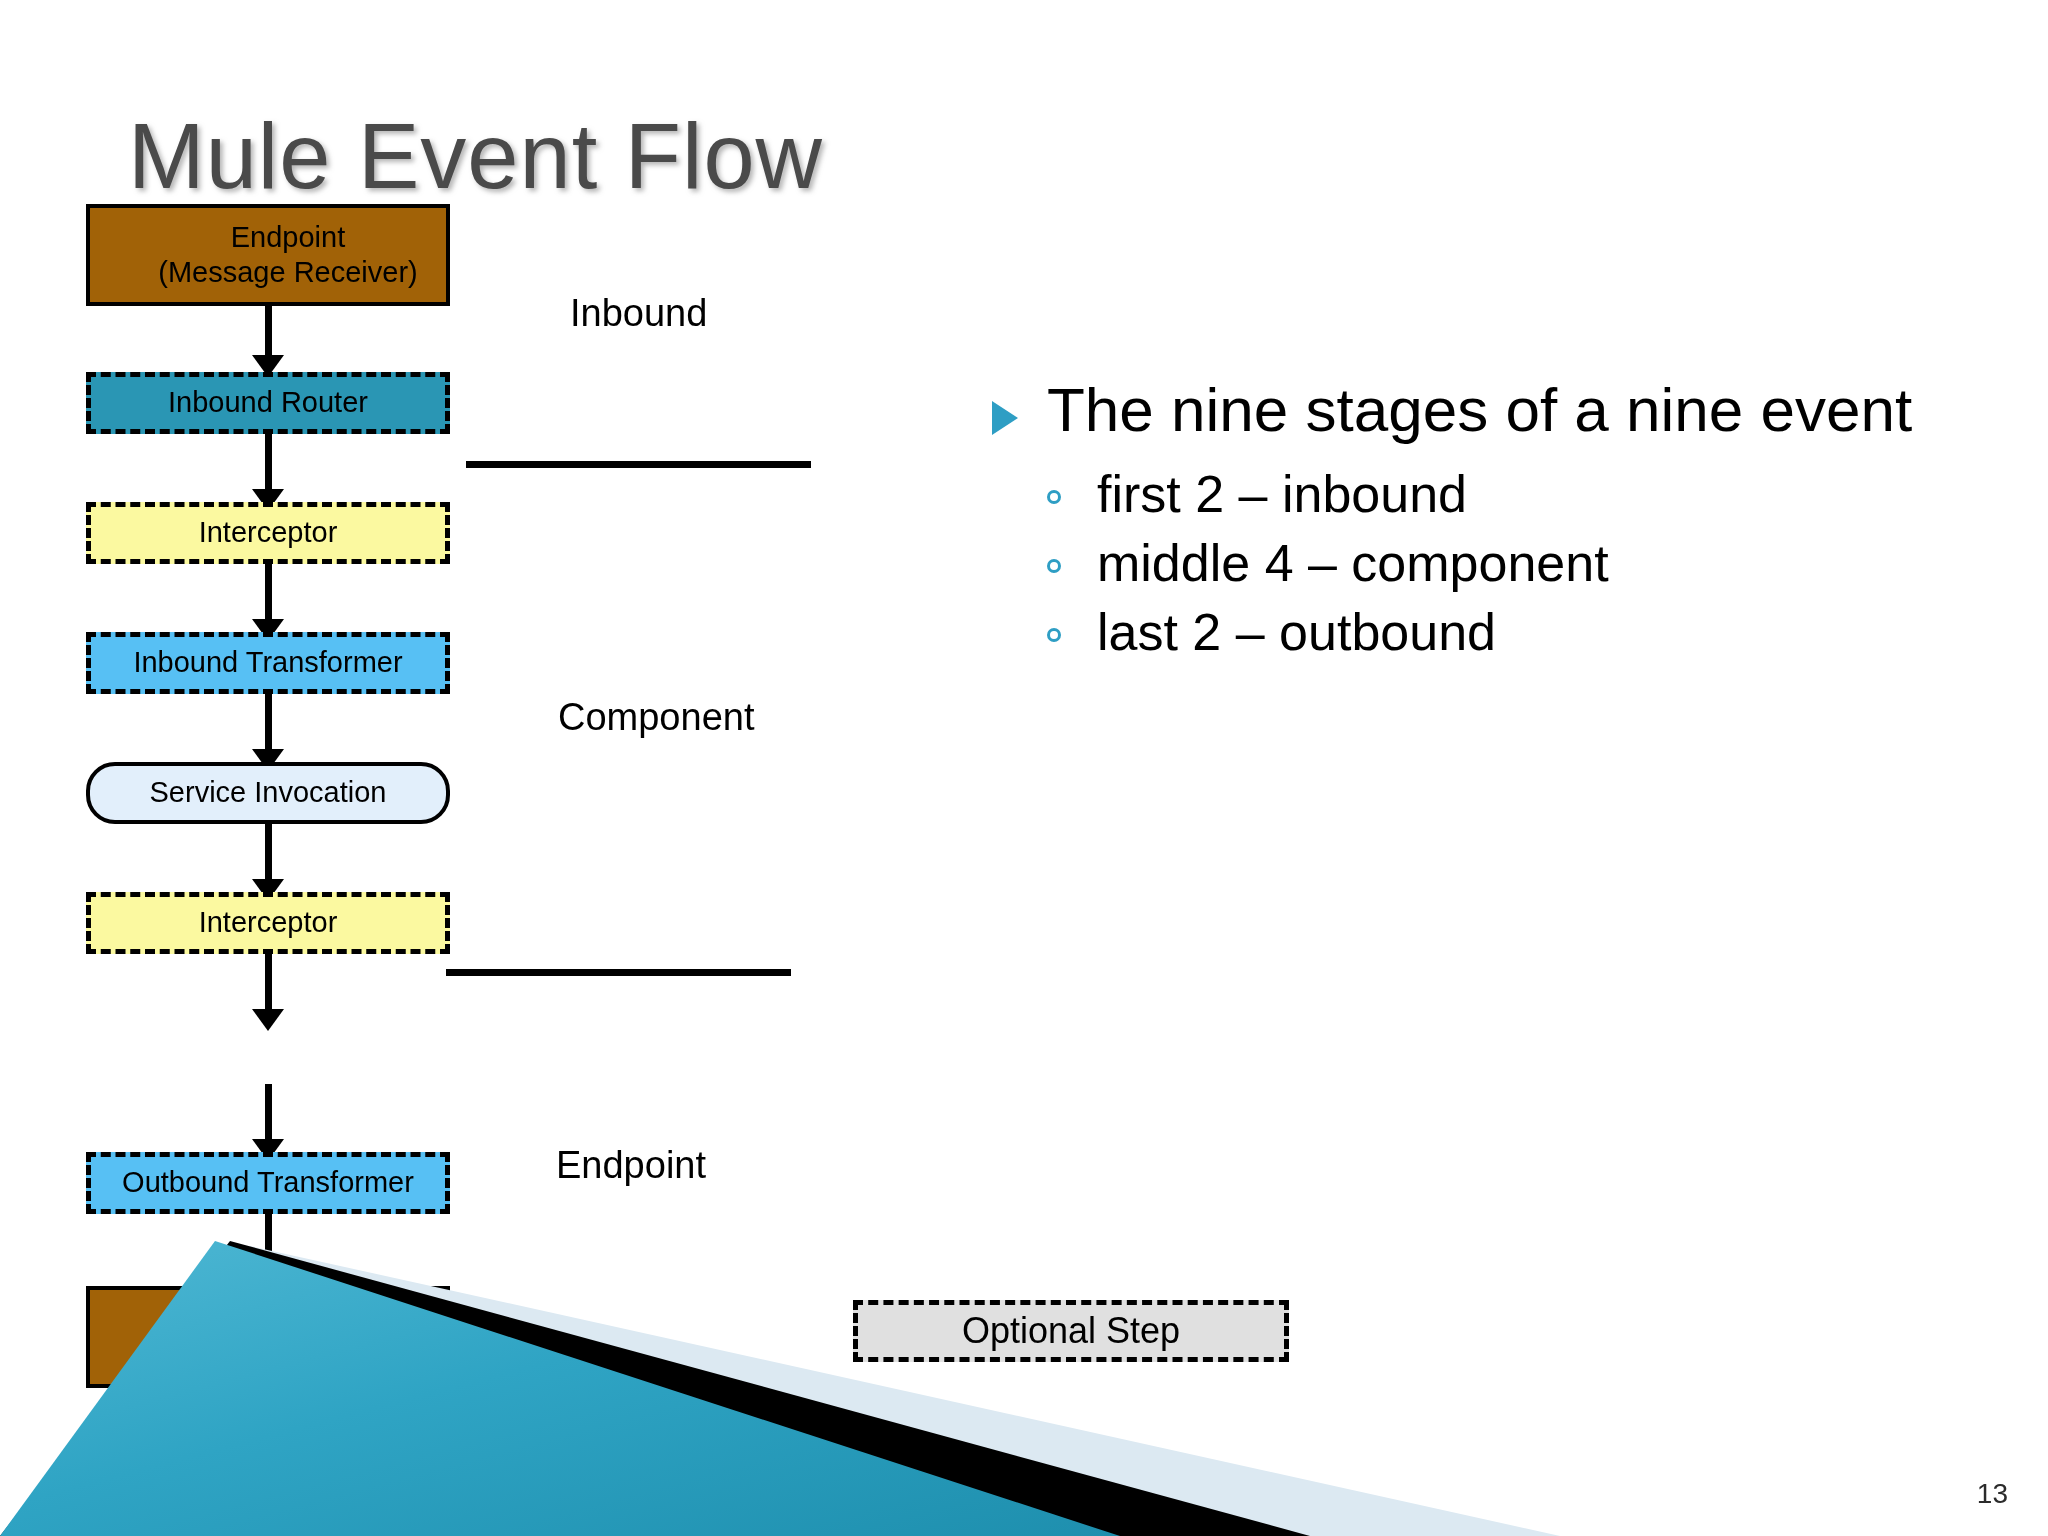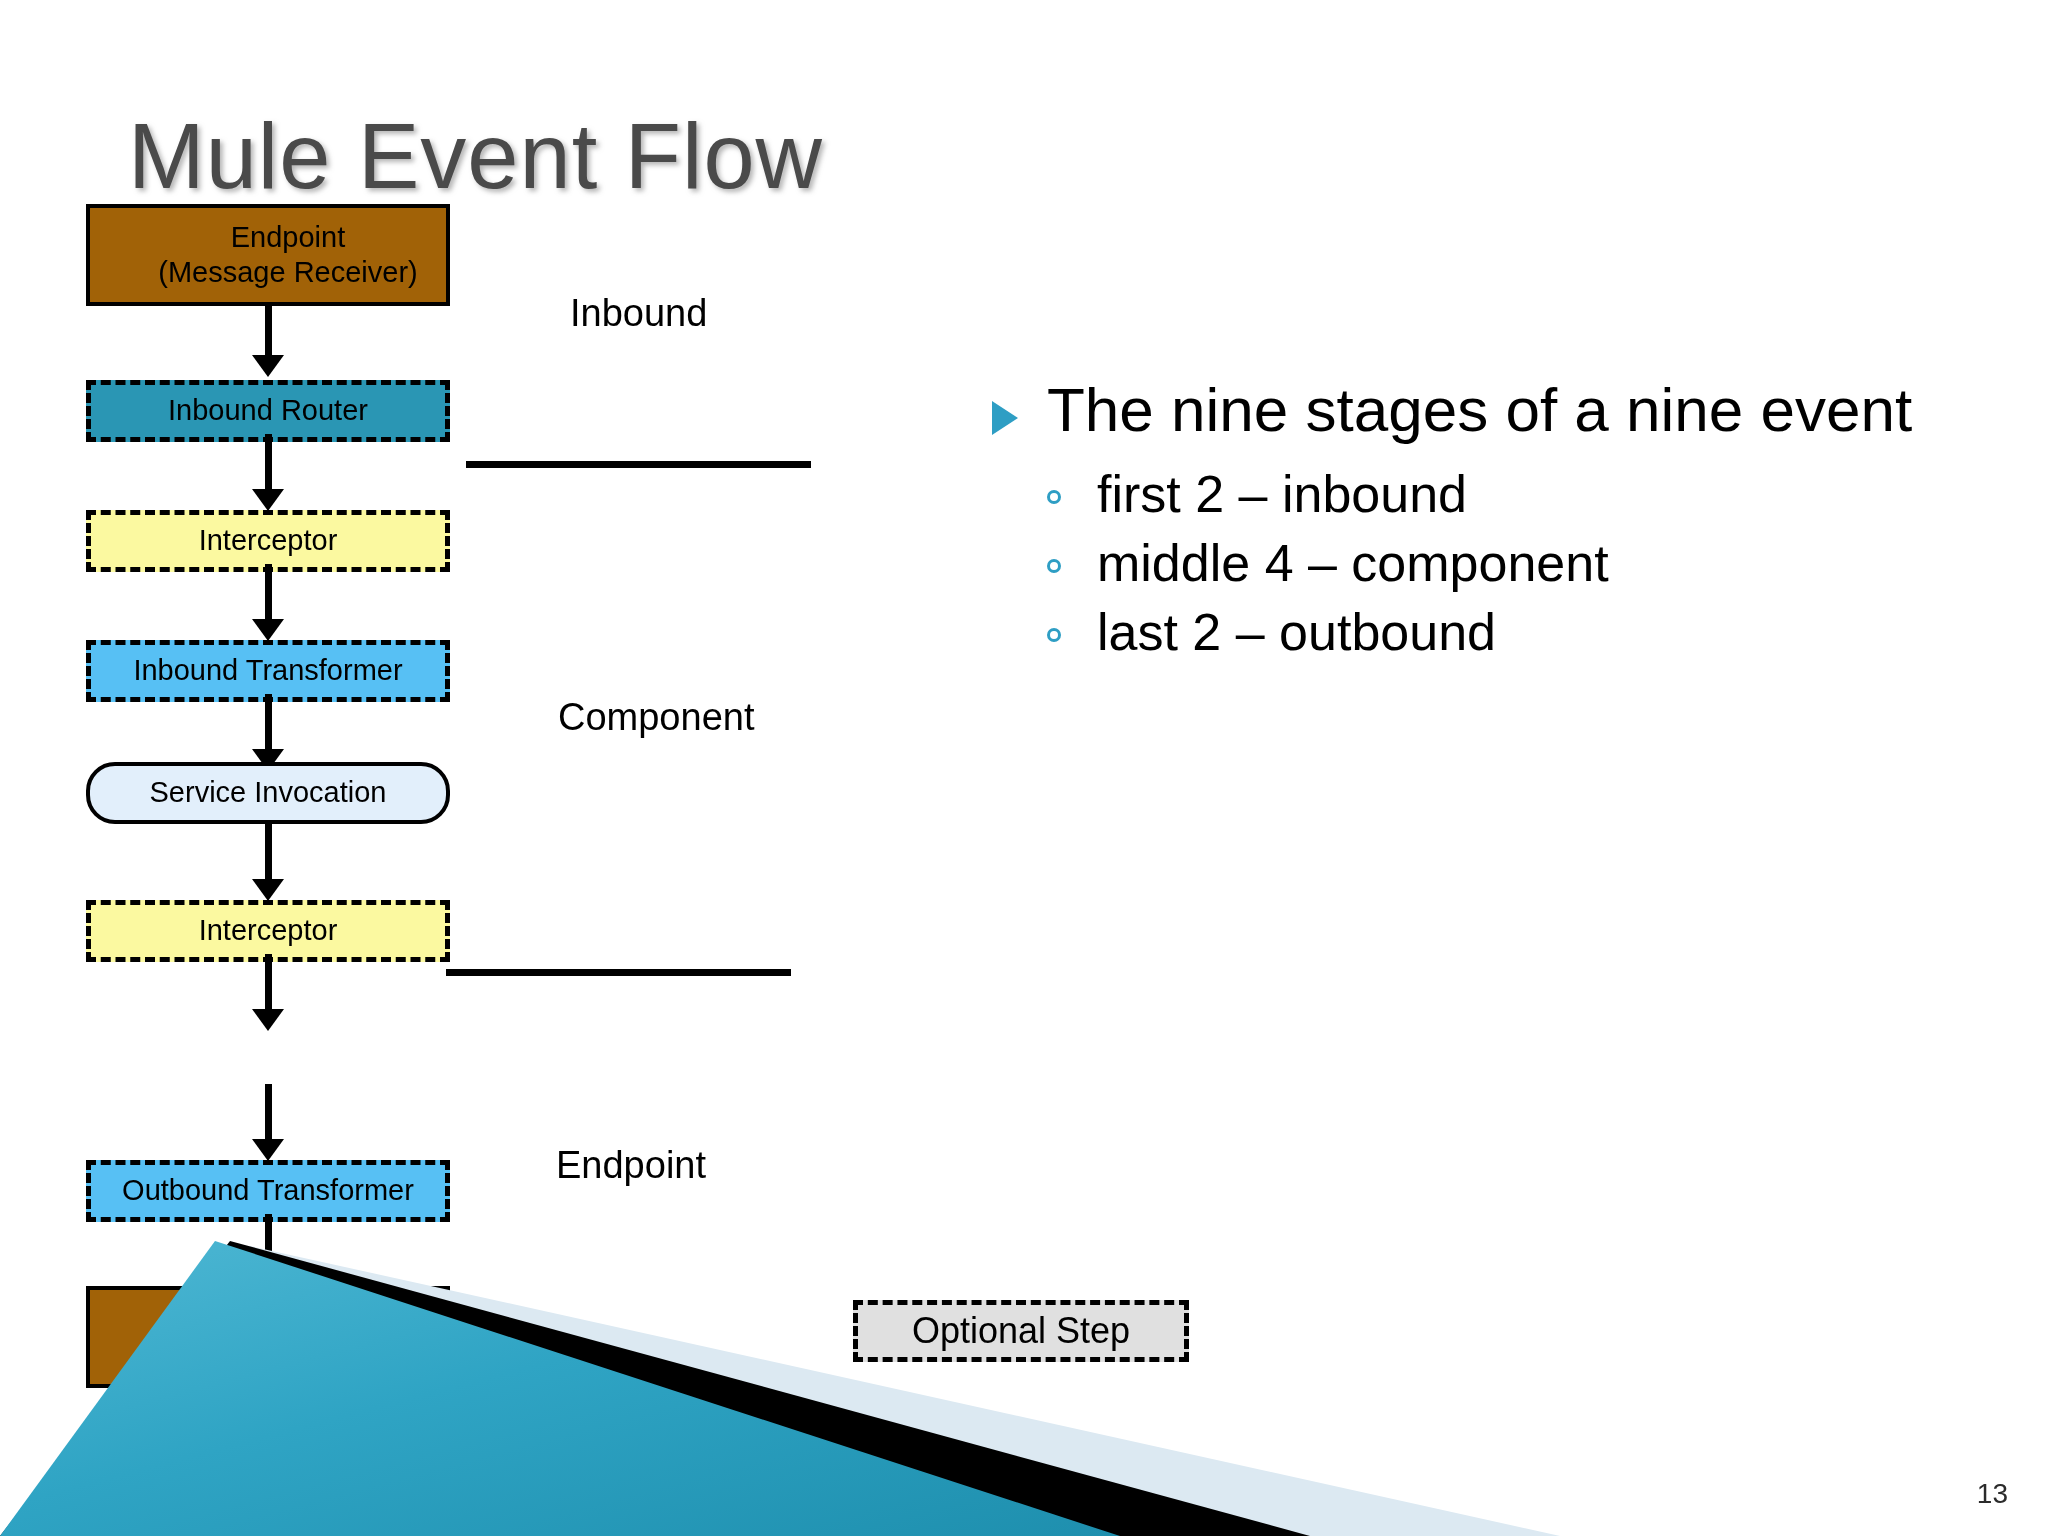--- a/index.html
+++ b/index.html
@@ -48,21 +48,21 @@
     display: flex;
     flex-direction: column;
     align-items: center;
     justify-content: center;
     font-size: 29px;
     color: #000000;
     line-height: 1.22;
     text-align: center;
   }
   .fbox.solid  { border: 4px solid #000000; }
-  .fbox.dashed { border: 5px dashed #000000; margin-top: 8px; }
+  .fbox.dashed { border: 5px dashed #000000; }
 
   .c-green  { background: #a16207; padding-left: 40px; }
   .c-teal   { background: #2a96b4; }
   .c-yellow { background: #fbf9a0; }
   .c-blue   { background: #57c0f4; }
   .c-pale   { background: #e2effb; border-radius: 29px; }
 
   
   .conn {
     position: absolute;
@@ -134,21 +134,21 @@
     border: 3px solid #2e9ec4;
     border-radius: 50%;
     box-sizing: border-box;
   }
 
   
   #legend-optional {
     position: absolute;
     left: 853px;
     top: 1300px;
-    width: 336px;
+    width: 436px;
     height: 62px;
     border: 5px dashed #000000;
     background: #e0e0e0;
     display: flex;
     align-items: center;
     justify-content: center;
     font-size: 36px;
     color: #000000;
     box-sizing: border-box;
   }

